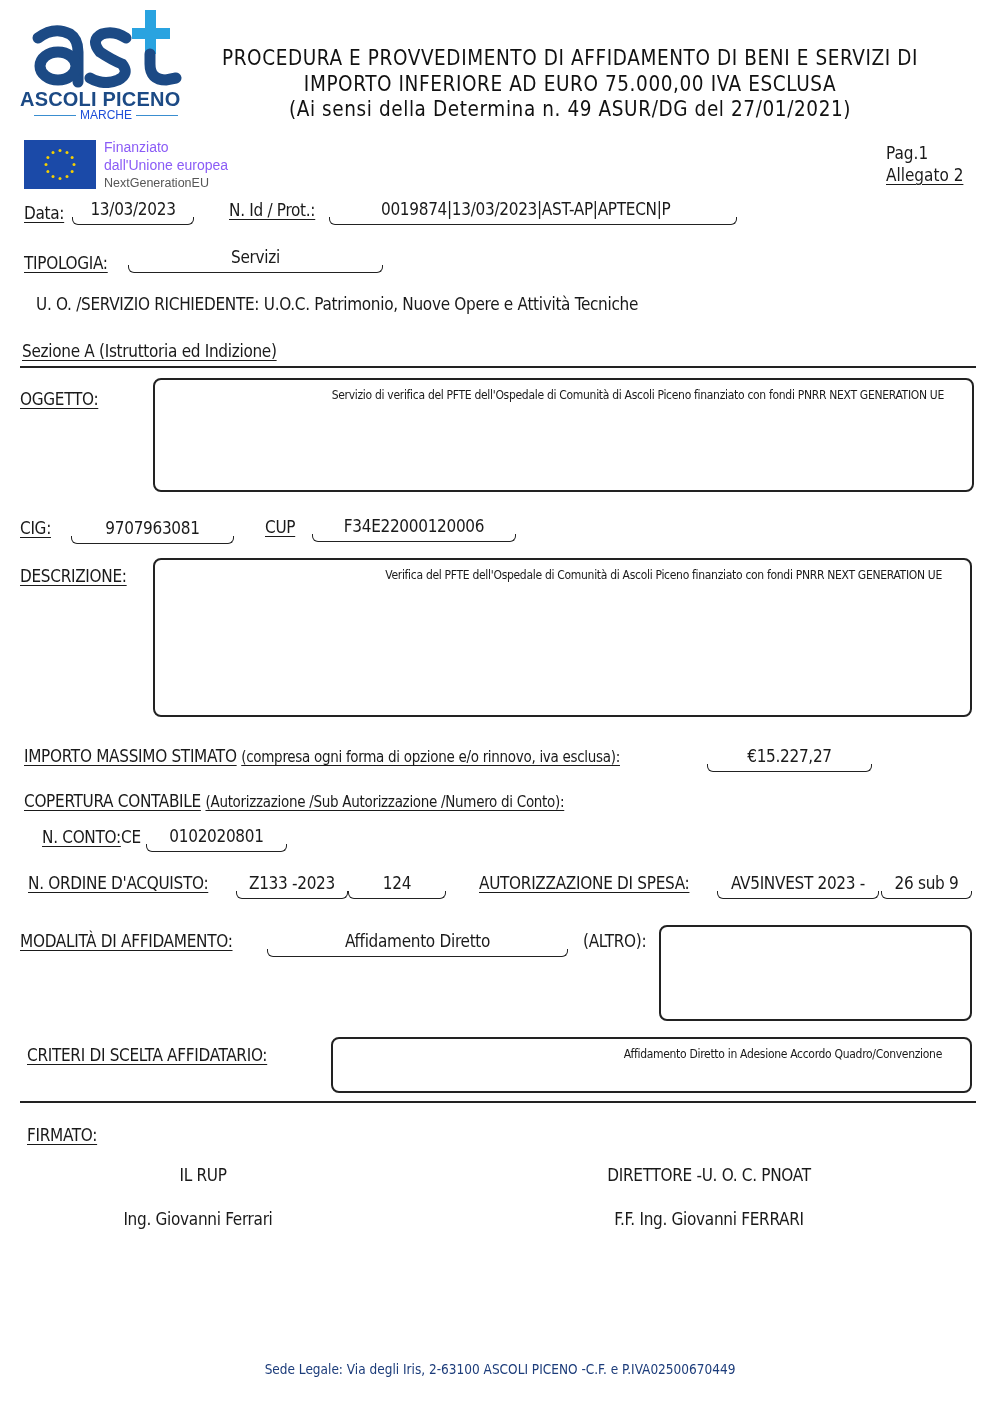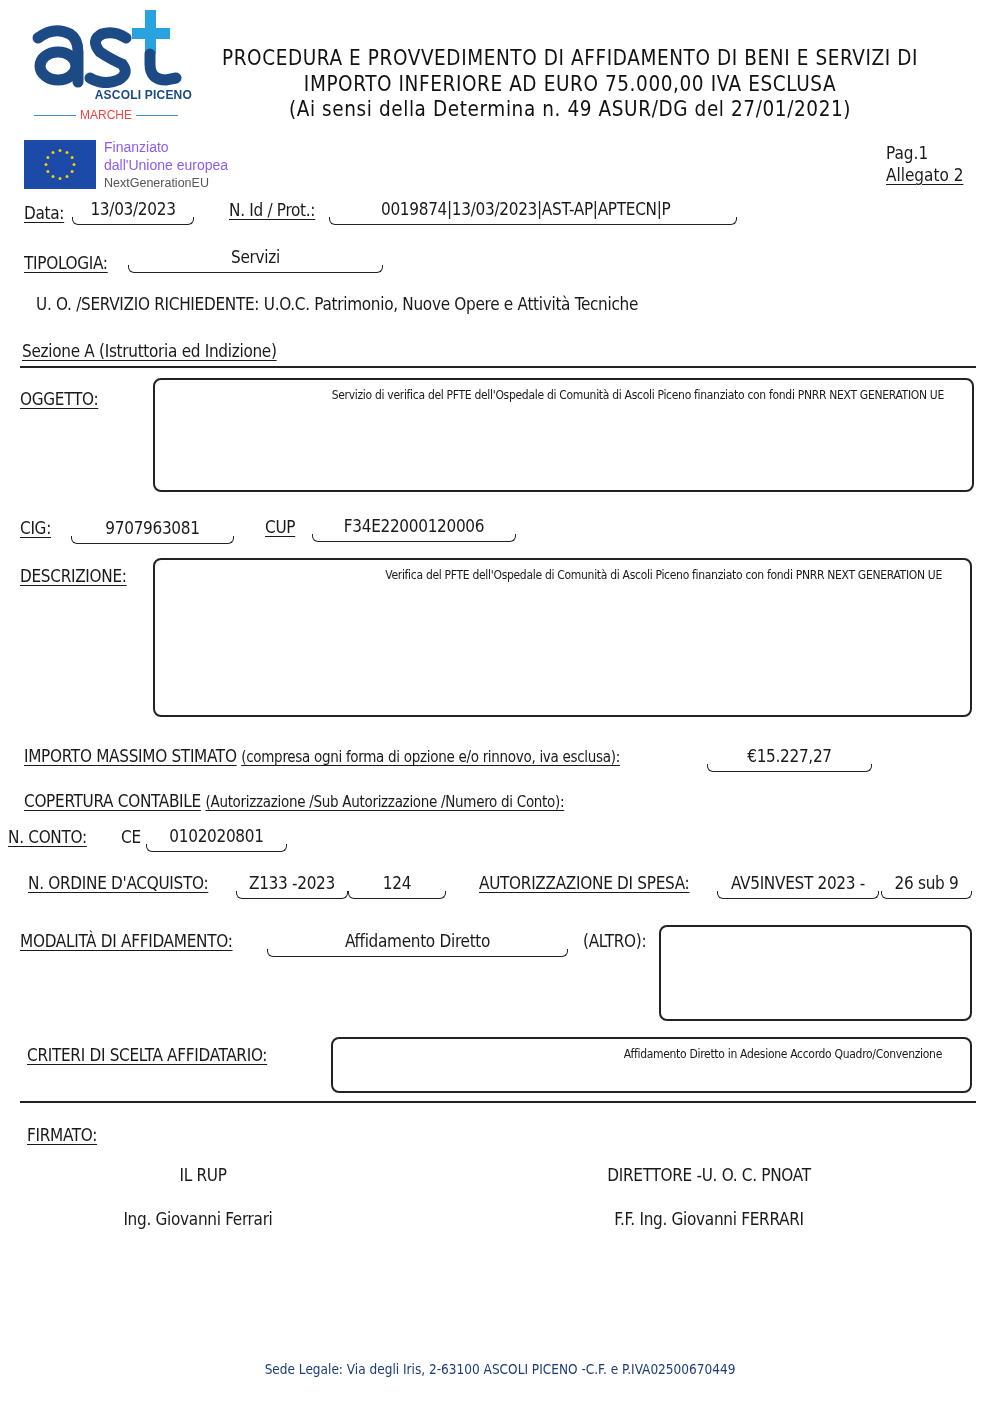--- a/index.html
+++ b/index.html
@@ -10,22 +10,22 @@
   .f17 { font-size: 17px; letter-spacing: -0.3px; }
   .f15 { font-size: 15px; letter-spacing: -0.3px; }
   
   .field { position: absolute; text-align: center; font-size: 17px; letter-spacing: -0.3px; }
   .field::after { content: ""; position: absolute; left: 0; right: 0; bottom: -6px; height: 7px; border: 1.5px solid #222; border-top: none; border-radius: 0 0 6px 6px; }
   .box { position: absolute; border: 2px solid #222; border-radius: 8px; padding: 4px 28px; font-size: 12px; line-height: 22px; letter-spacing: -0.3px; text-align: right; }
   .hr { position: absolute; left: 20px; width: 956px; height: 2px; background: #222; }
 
   
   .ast-logo { left: 30px; top: 8px; width: 152px; height: 80px; }
-  .ast-name { left: 20px; top: 88px; width: 172px; text-align: right; font-family: "Liberation Sans", sans-serif; font-weight: bold; font-size: 12px; color: #1c4a85; letter-spacing: 0.2px; }
-  .ast-region { left: 34px; top: 108px; width: 144px; display: flex; align-items: center; gap: 4px; font-family: "Liberation Sans", sans-serif; font-size: 12px; color: #ef4444; }
+  .ast-name { left: 20px; top: 88px; width: 172px; text-align: left; font-family: "Liberation Sans", sans-serif; font-weight: bold; font-size: 20px; color: #1c4a85; letter-spacing: 0.2px; }
+  .ast-region { left: 34px; top: 108px; width: 144px; display: flex; align-items: center; gap: 4px; font-family: "Liberation Sans", sans-serif; font-size: 12px; color: #1d4ed8; }
   .ast-region .ln { flex: 1; height: 1px; background: #3a8ed0; }
 
   .eu-flag { left: 24px; top: 140px; width: 72px; height: 49px; background: #1b4aa8; }
   .eu-text { left: 104px; top: 138px; font-family: "Liberation Sans", sans-serif; }
   .eu-text .l1 { font-weight: normal; font-size: 14px; color: #8b5cf6; line-height: 18px; }
   .eu-text .l3 { font-size: 12.5px; color: #555; line-height: 18px; }
 
   .title { left: 200px; top: 46px; width: 740px; text-align: center; font-size: 20.5px; line-height: 25.5px; letter-spacing: 0.6px; color: #111; }
   .pag { left: 886px; top: 142px; font-size: 17px; line-height: 22px; }
 
@@ -117,21 +117,21 @@
   <span class="f17 u">IMPORTO MASSIMO STIMATO</span>
   <span class="f15 u">(compresa ogni forma di opzione e/o rinnovo, iva esclusa):</span>
 </div>
 <div class="field" style="left:707px;top:746px;width:165px;">€15.227,27</div>
 
 <div class="abs" style="left:24px;top:791px;">
   <span class="f17 u">COPERTURA CONTABILE</span>
   <span class="f15 u">(Autorizzazione /Sub Autorizzazione /Numero di Conto):</span>
 </div>
 
-<div class="abs f17 u" style="left:8px;top:827px;">N. CONTO:</div>
+<div class="abs f17 u" style="left:42px;top:827px;">N. CONTO:</div>
 <div class="abs f17" style="left:121px;top:827px;">CE</div>
 <div class="field" style="left:146px;top:826px;width:141px;">0102020801</div>
 
 <div class="abs f17 u" style="left:28px;top:873px;">N. ORDINE D'ACQUISTO:</div>
 <div class="field" style="left:236px;top:873px;width:112px;">Z133 -2023</div>
 <div class="field" style="left:348px;top:873px;width:98px;">124</div>
 <div class="abs f17 u" style="left:479px;top:873px;">AUTORIZZAZIONE DI SPESA:</div>
 <div class="field" style="left:717px;top:873px;width:162px;">AV5INVEST 2023 -</div>
 <div class="field" style="left:881px;top:873px;width:91px;">26 sub 9</div>
 

